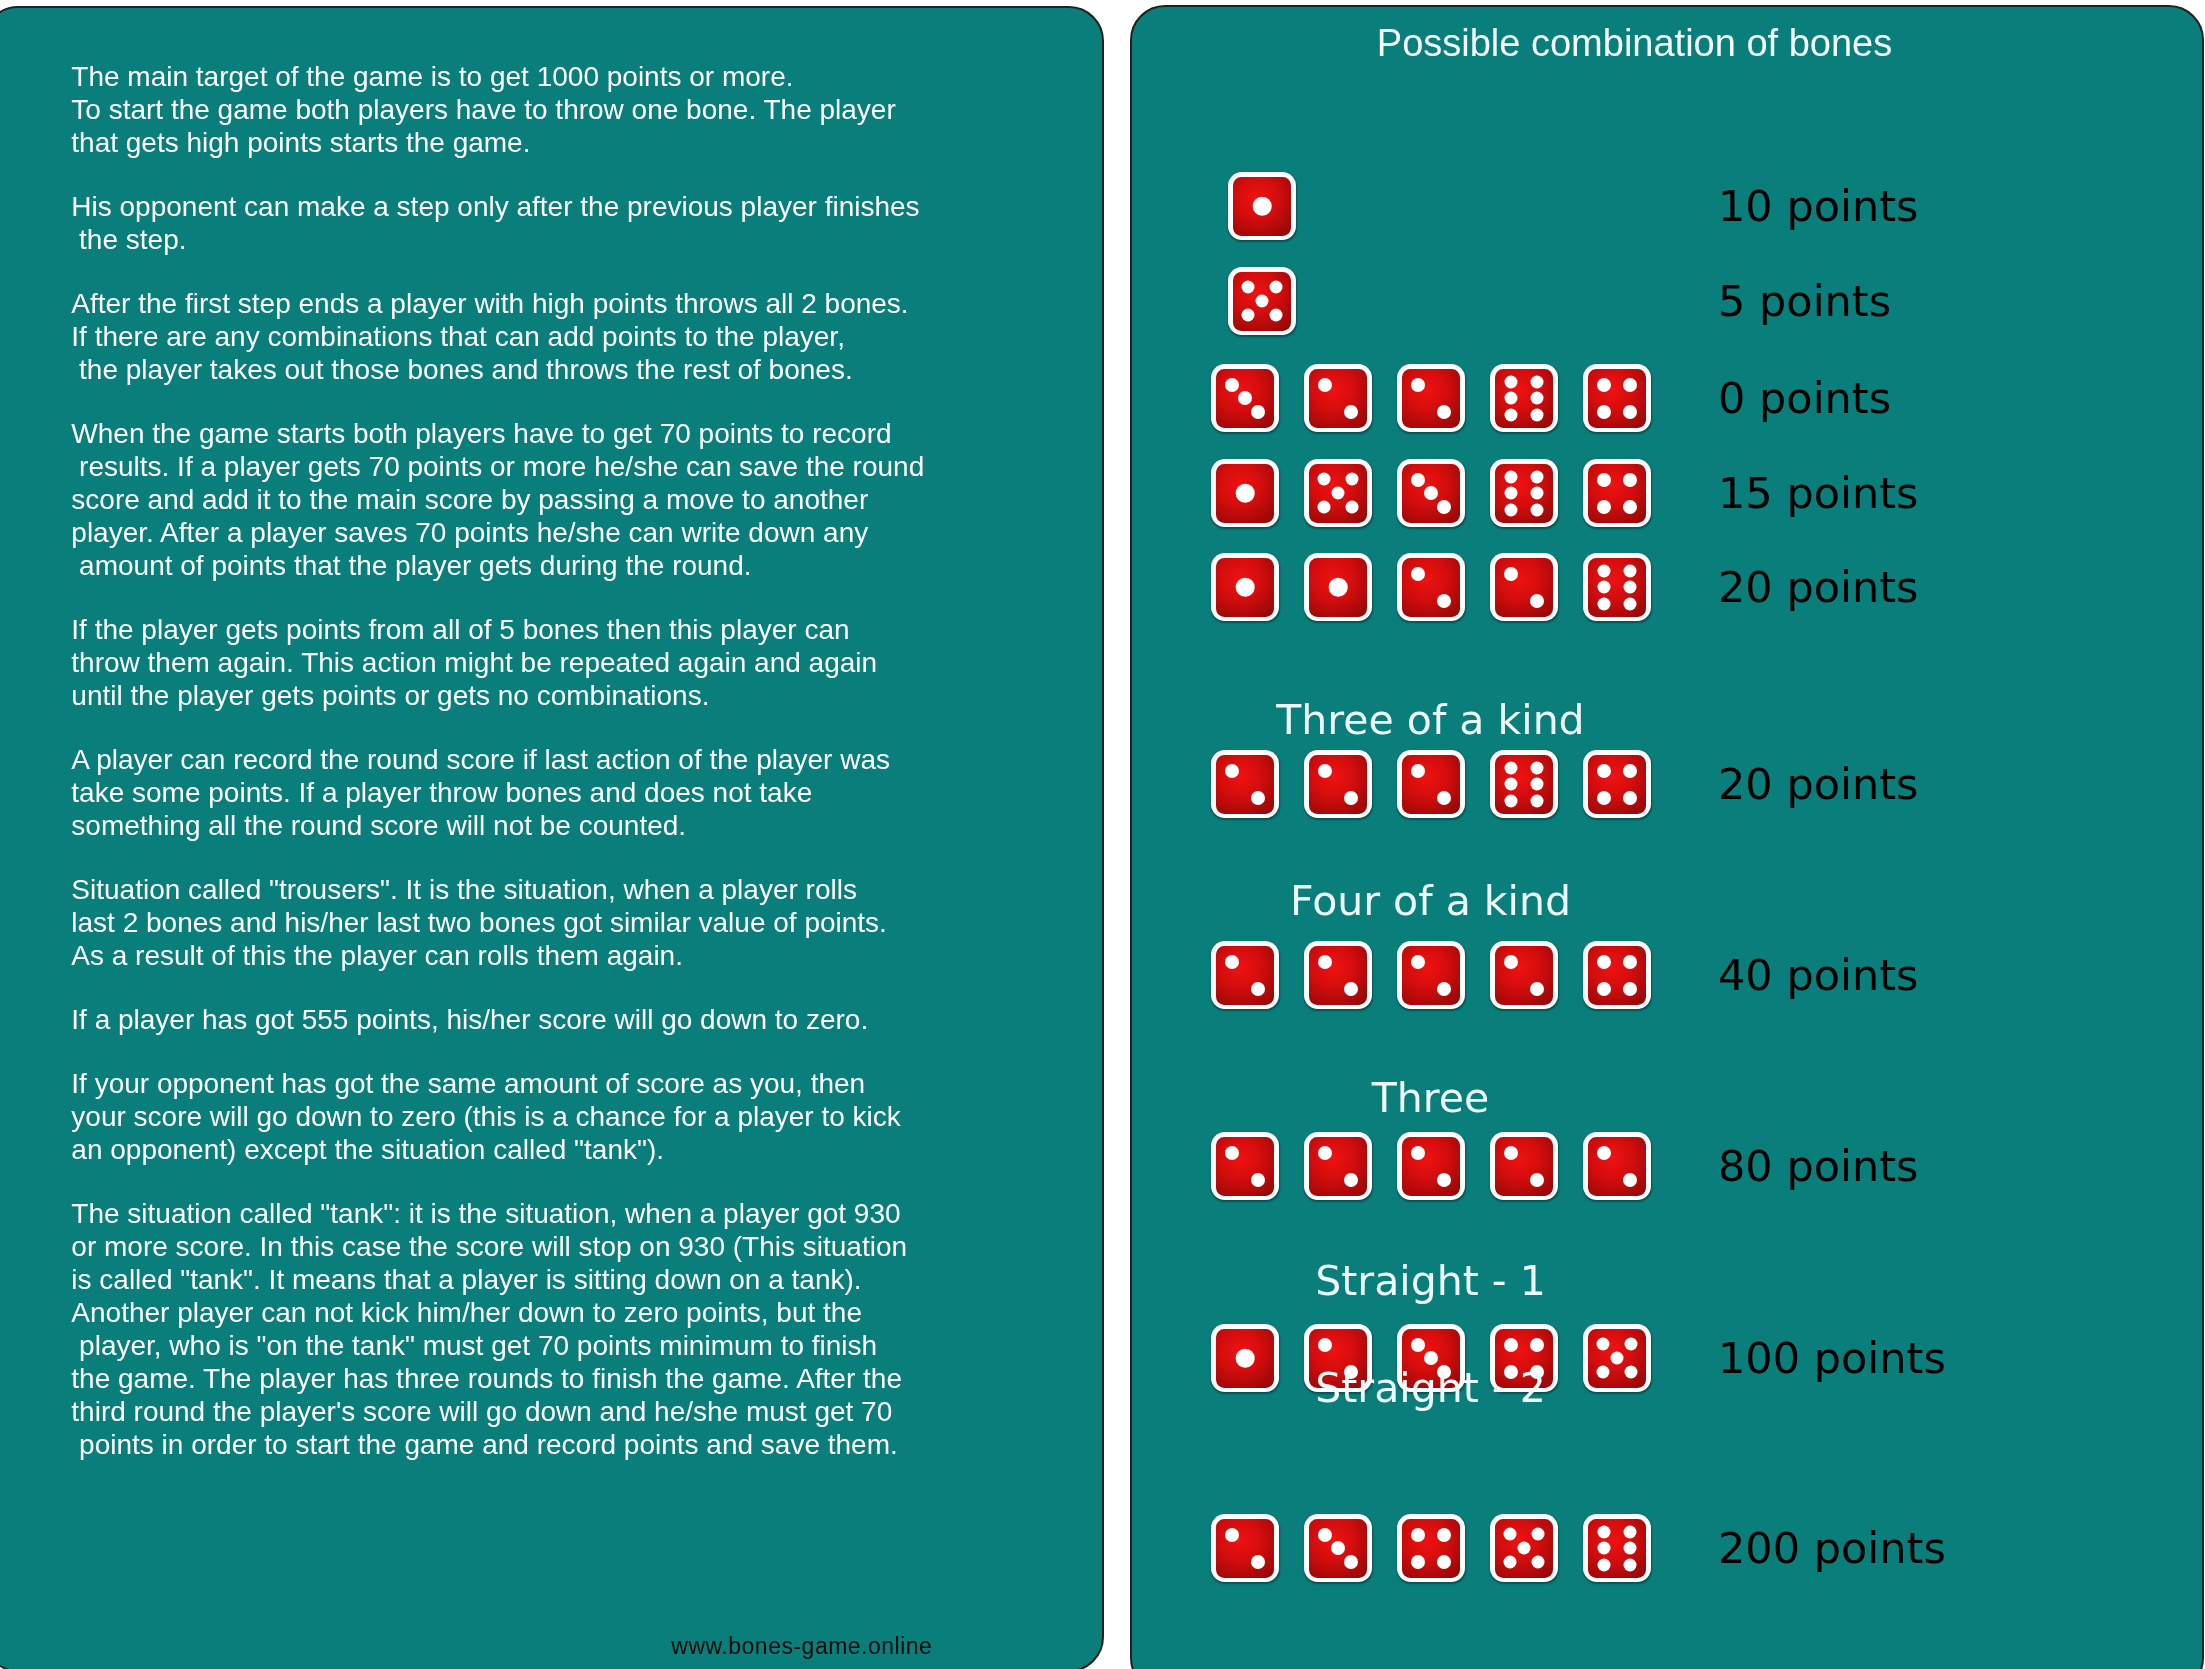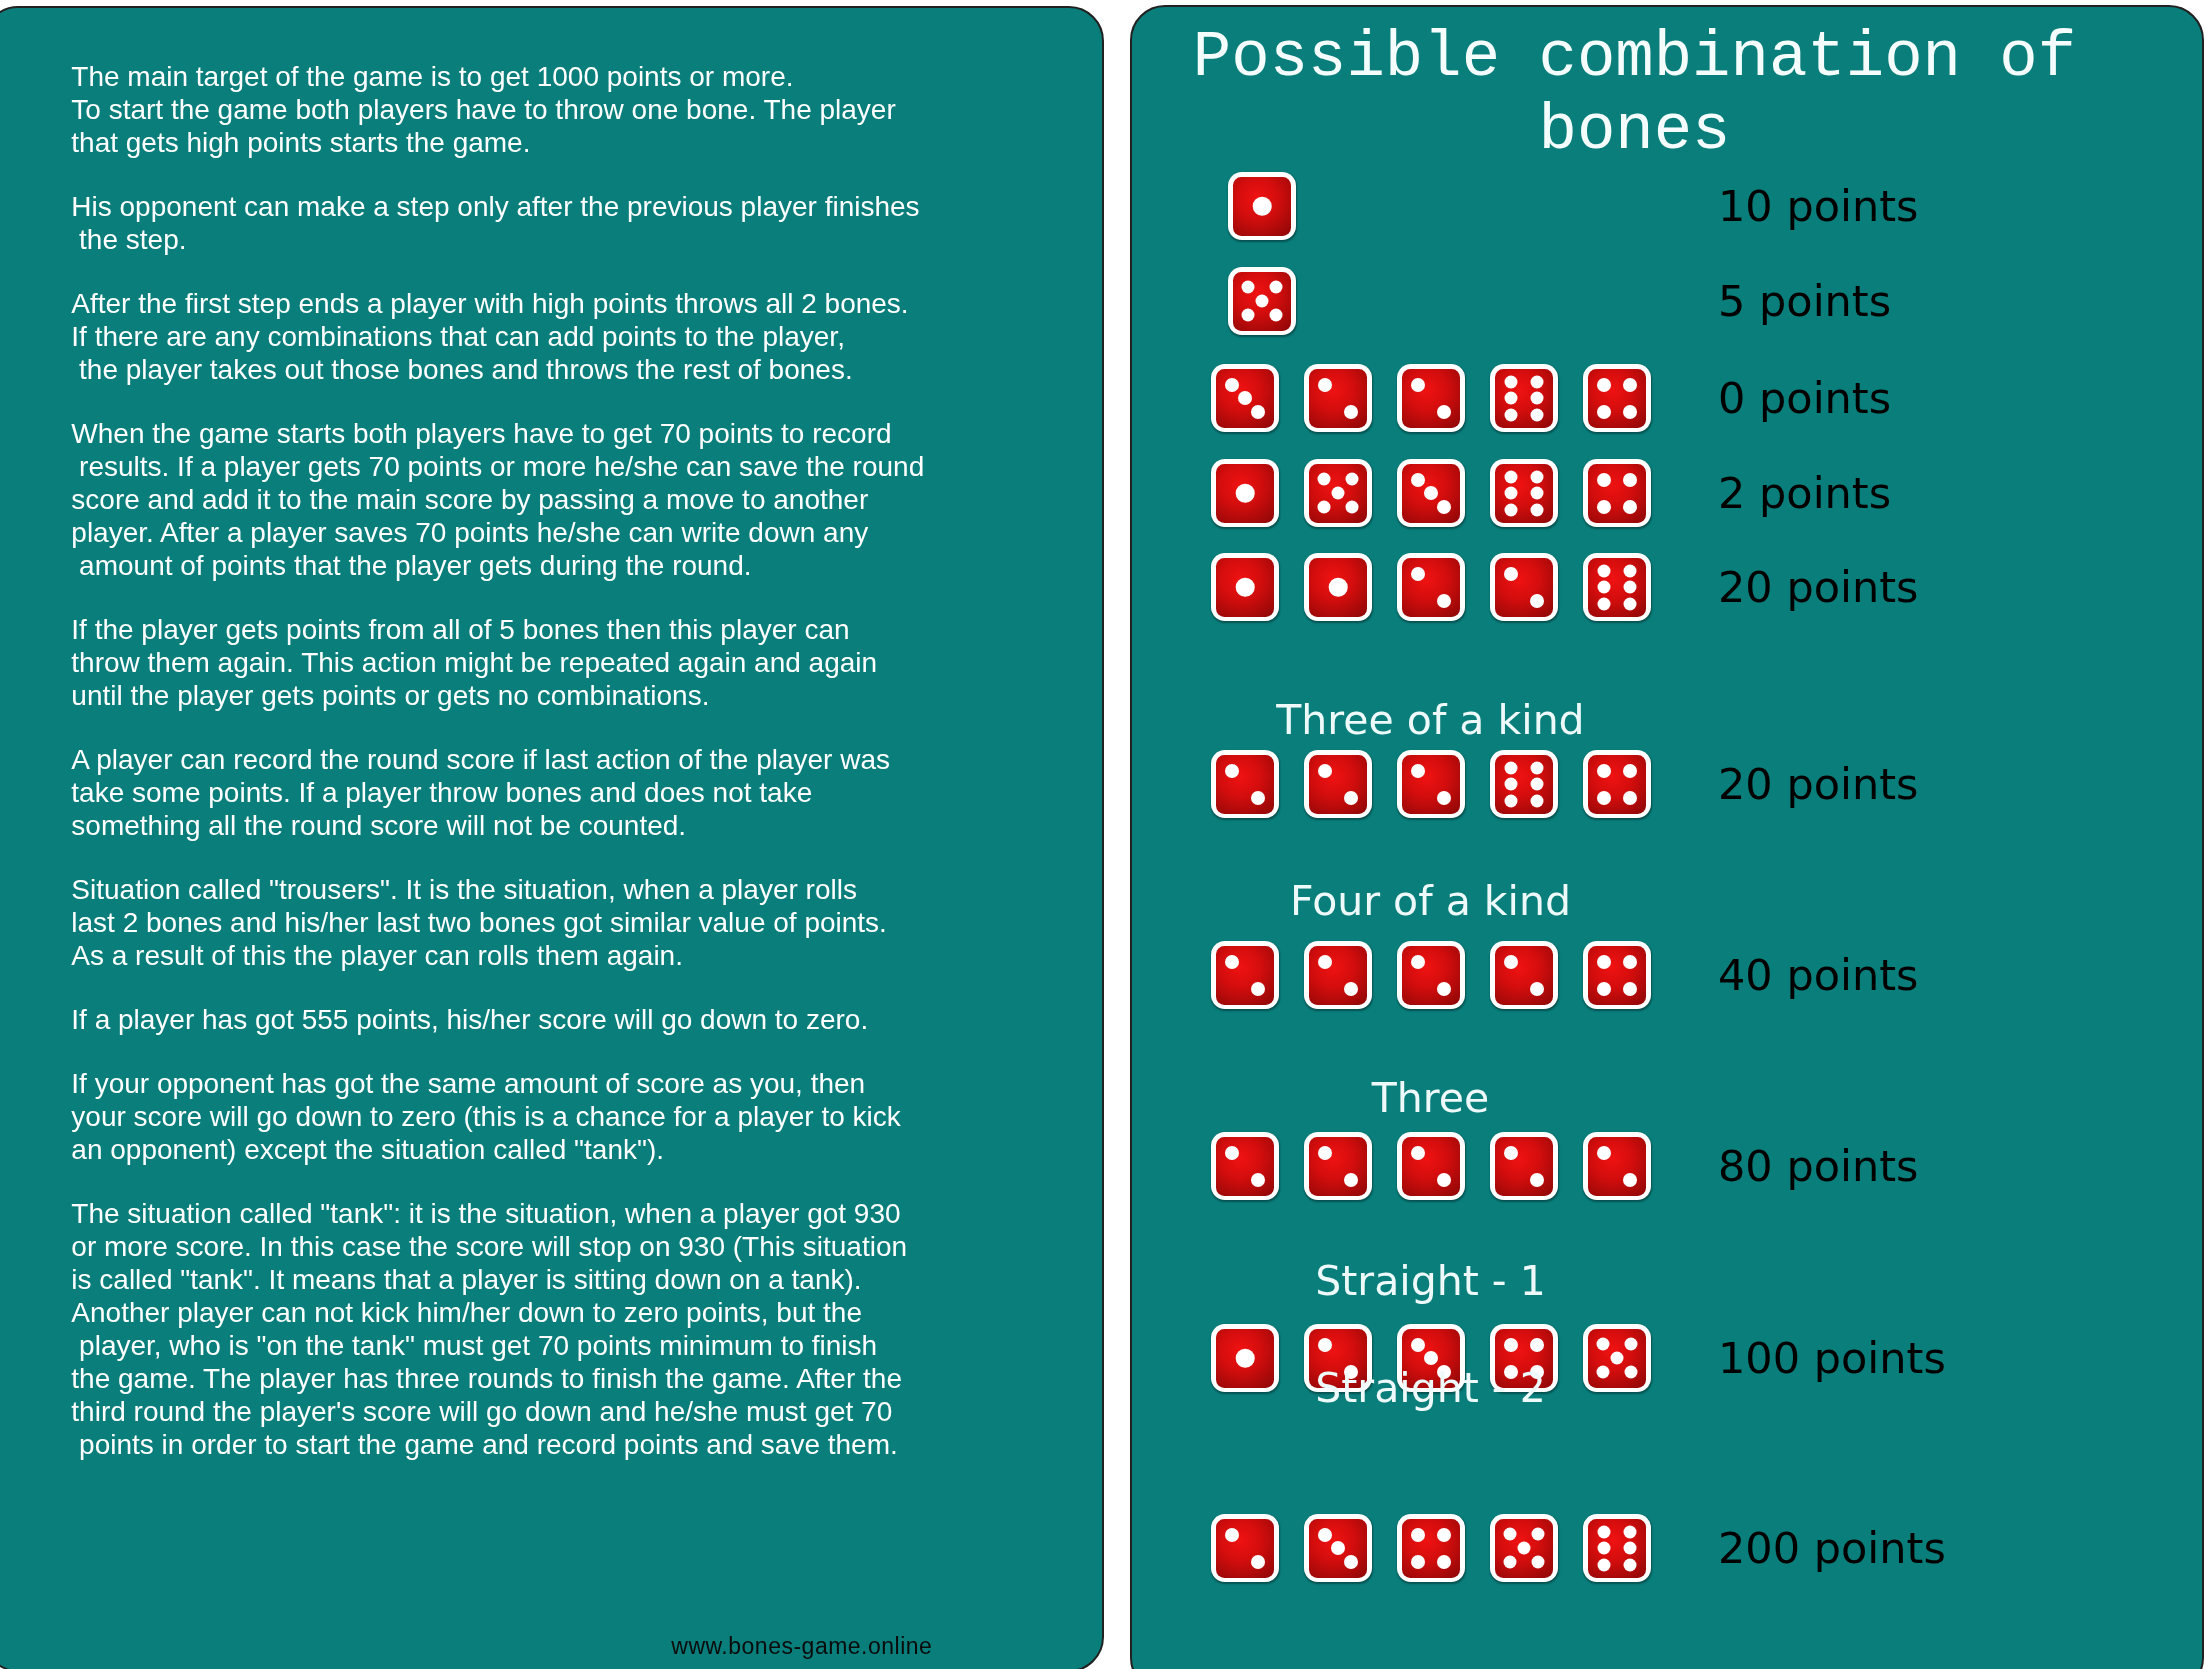--- a/index.html
+++ b/index.html
@@ -30,22 +30,22 @@
     color:#0b0b0b;
     font-family:"Liberation Sans",sans-serif;
     font-size:23px;letter-spacing:0.5px;
   }
 
   
   .title{
     position:absolute;top:15px;left:0;width:100%;
     box-sizing:border-box;padding-right:65px;
     margin:0;text-align:center;
-    color:#f4fdfc;font-family:Liberation Mono, monospace;
-    font-weight:400;font-size:64px;line-height:1.15;
+    color:#f4fdfc;font-family:Liberation Sans, sans-serif;
+    font-weight:400;font-size:38px;line-height:1.15;
   }
   .combos{position:absolute;left:0;top:0;width:100%;height:100%;}
   .combo-heading{
     position:absolute;left:79px;width:439px;
     text-align:center;
     color:#eefaf9;font-family:"DejaVu Sans",sans-serif;
     font-size:41px;line-height:1.2;
   }
   .dice-row{
     position:absolute;left:0;width:100%;height:69px;
@@ -213,21 +213,21 @@
             </div>
             <div class="die">
               <div class="face">
                 <span class="pip" style="width: 14px; height: 14px; left: 28%; top: 27%;"></span>
                 <span class="pip" style="width: 14px; height: 14px; left: 72%; top: 27%;"></span>
                 <span class="pip" style="width: 14px; height: 14px; left: 28%; top: 73%;"></span>
                 <span class="pip" style="width: 14px; height: 14px; left: 72%; top: 73%;"></span>
               </div>
             </div>
           </div>
-          <div class="points-label">2 points</div>
+          <div class="points-label">15 points</div>
         </div>
         <div class="dice-row" style="top: 546px;">
           <div class="dice-group">
             <div class="die">
               <div class="face">
                 <span class="pip" style="width: 18.6px; height: 18.6px; left: 50%; top: 50%;"></span>
               </div>
             </div>
             <div class="die">
               <div class="face">

